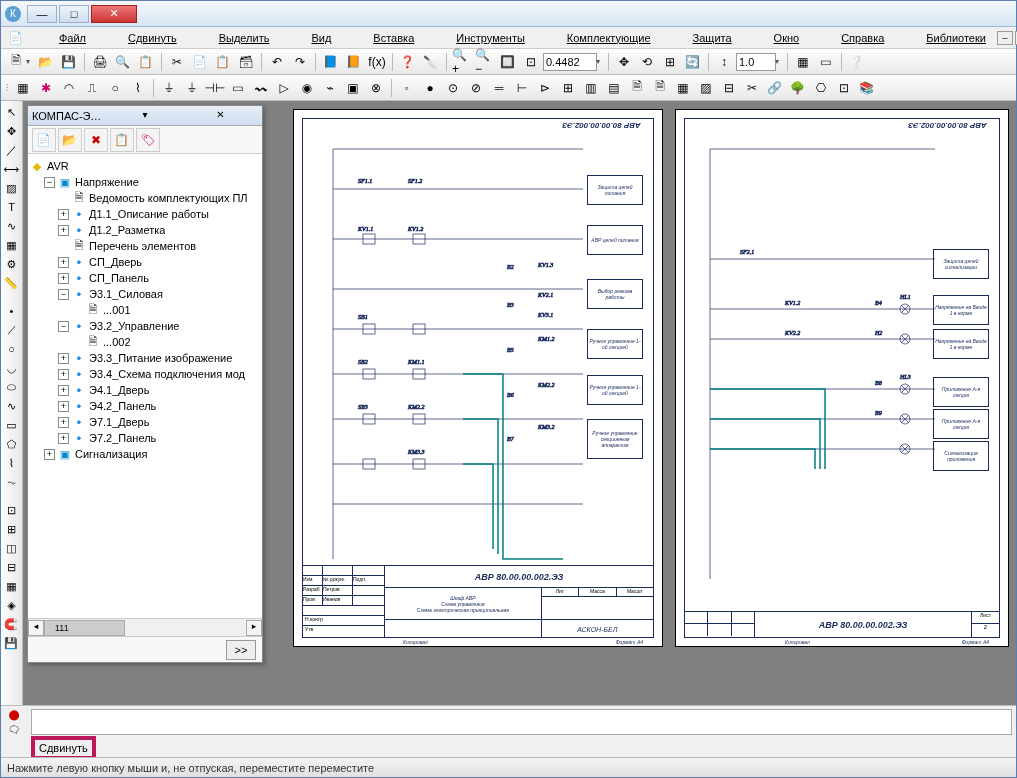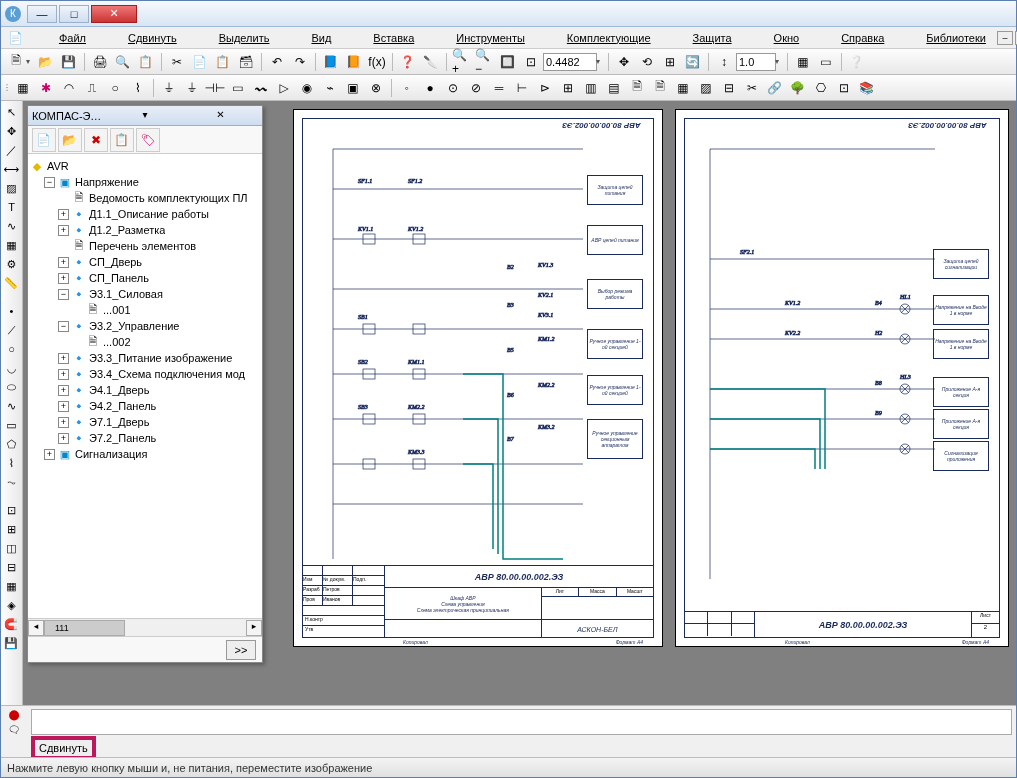--- a/index.html
+++ b/index.html
@@ -547,16 +547,16 @@
         <div class="bp-icon">🗨</div>
       </div>
       <div class="bp-input"></div>
     </div>
     <div class="bp-row2">
       <button class="bp-btn">Сдвинуть</button>
     </div>
   </div>
 
   <div class="statusbar">
-    <span>Нажмите левую кнопку мыши и, не питания, переместите изображение</span>
+    <span>Нажмите левую кнопку мыши и, не отпуская, переместите переместите</span>
   </div>
 
 </div>
 
 </body></html>

